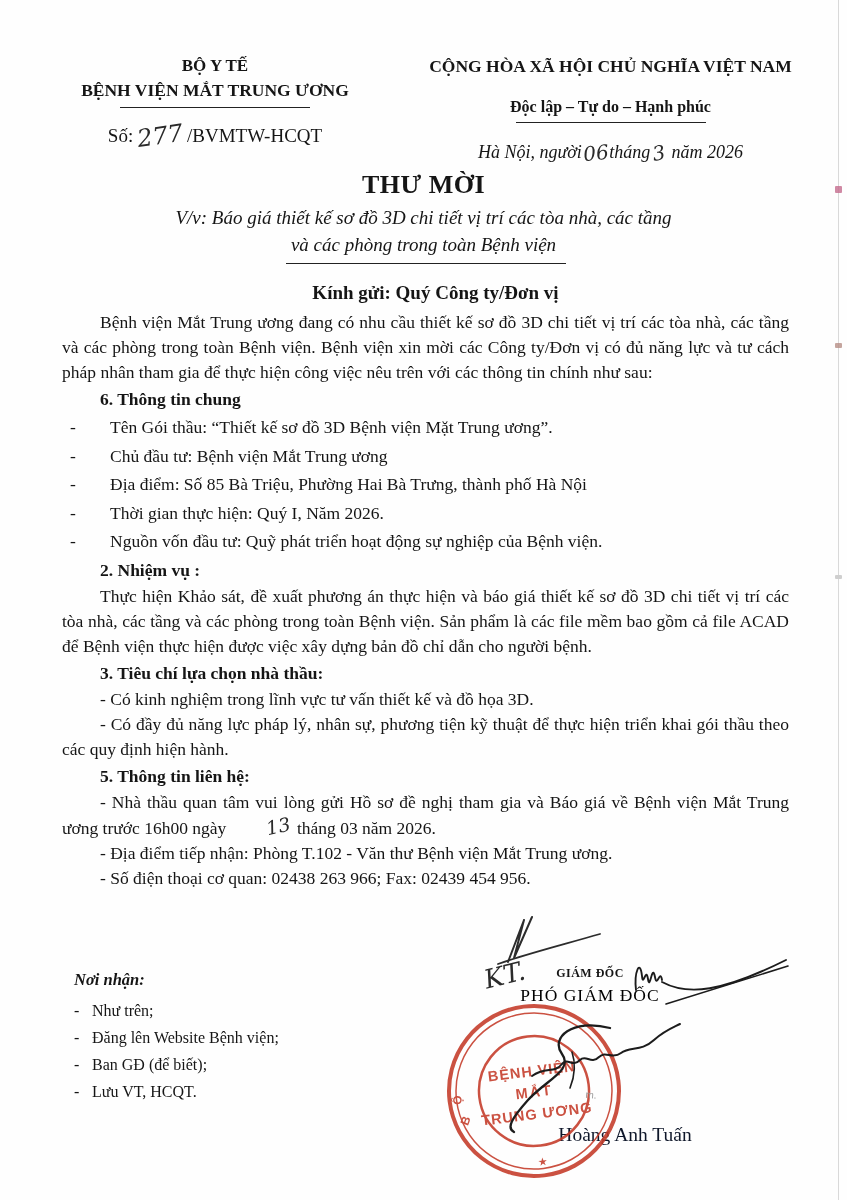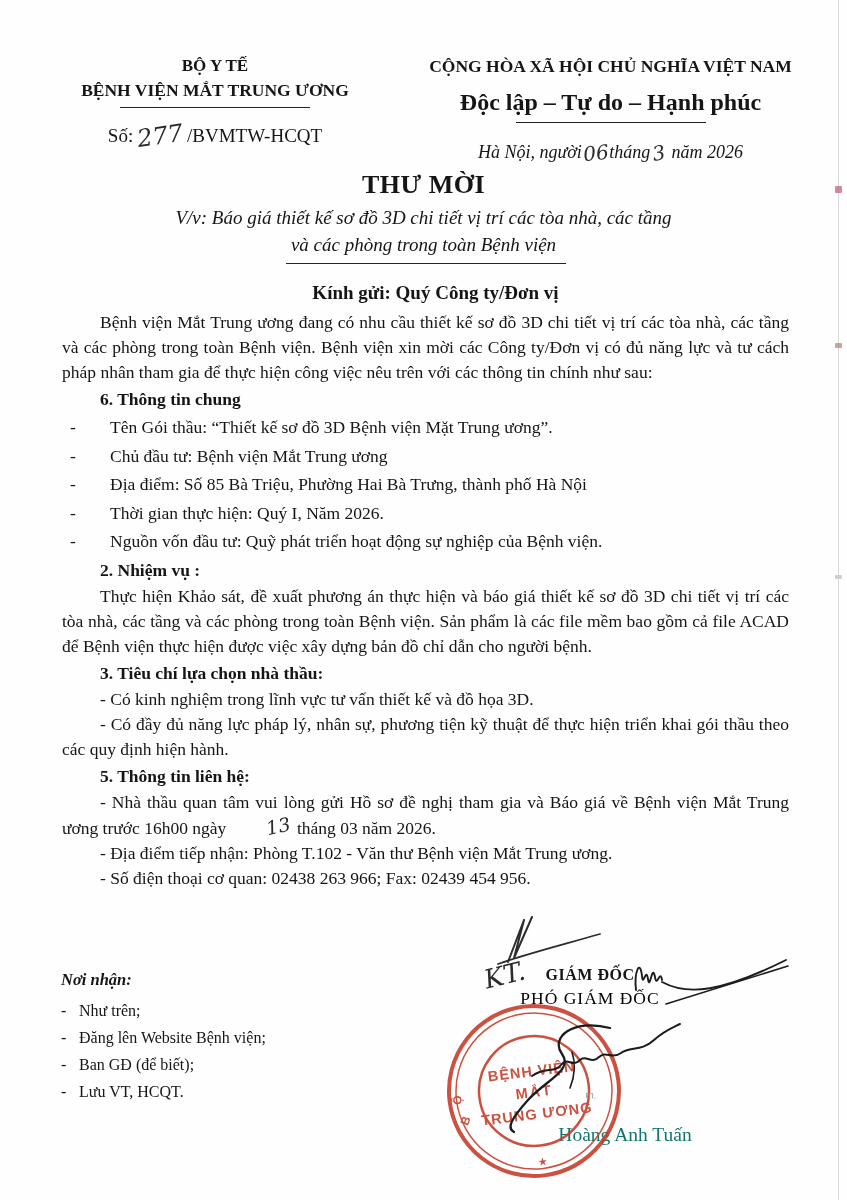--- a/index.html
+++ b/index.html
@@ -13,21 +13,21 @@
   .tick3{top:575px;height:4px;background:#cfcfcf;}
 
   
   .hdr-left{position:absolute;left:40px;top:56px;width:350px;text-align:center;}
   .hdr-left .l1{font-weight:bold;font-size:17px;}
   .hdr-left .l2{font-weight:bold;font-size:17.5px;margin-top:4px;}
   .hdr-rule{width:190px;border-bottom:1.6px solid #222;margin:6px auto 0;}
   .hdr-num{margin-top:12px;font-size:19px;text-align:center;}
   .hdr-right{position:absolute;left:408px;top:56px;width:405px;text-align:center;}
   .hdr-right .r1{font-weight:bold;font-size:17.5px;}
-  .hdr-right .r2{font-weight:bold;font-size:24px;margin-top:12px;}
+  .hdr-right .r2{font-weight:bold;font-size:16px;margin-top:21px;}
   .hdr-right .date{font-style:italic;font-size:18px;margin-top:16px;}
 
   .hand{display:inline-block;font-family:"DejaVu Serif",serif;font-style:italic;color:#2a2a2a;}
   .hand-no{font-size:24px;transform:rotate(-8deg) translateY(2px);margin:0 4px;}
   .hand-day{font-size:20px;transform:rotate(-6deg) translateY(2px);margin:0 1px;}
   .hand-mo{font-size:20px;transform:rotate(-10deg) translateY(2px);margin:0 2px;}
   .hand-d13{font-size:19px;transform:rotate(-12deg) translateY(3px);margin:0 2px;}
 
   
   .doc-title{position:absolute;top:170px;left:0;width:100%;text-align:center;
@@ -43,32 +43,32 @@
         line-height:25px;text-align:justify;}
   .body p{margin:0;}
   .ind{text-indent:38px;}
   .sec-h{font-weight:bold;margin:2px 0 1px 38px;}
   .blist{line-height:28.5px;margin:1px 0 1px 0;}
   .brow{display:flex;}
   .bdash{flex:0 0 40px;padding-left:8px;}
   .btxt{flex:1;}
 
   
-  .noinhan{position:absolute;left:61px;top:966px;font-size:16px;line-height:27px;}
+  .noinhan{position:absolute;left:74px;top:966px;font-size:16px;line-height:27px;}
   .noinhan .nh-h{font-weight:bold;font-style:italic;font-size:16.5px;margin-bottom:4px;}
   .nh-row{display:flex;}
   .nh-dash{flex:0 0 18px;}
 
   
   .sign{position:absolute;left:440px;top:966px;width:300px;text-align:center;height:210px;}
-  .sign-title{font-weight:bold;font-size:16px;letter-spacing:.5px;position:relative;z-index:1;}
+  .sign-title{font-weight:bold;font-size:12px;letter-spacing:.5px;position:relative;z-index:1;}
   .kt{position:absolute;left:44px;top:-6px;font-family:"DejaVu Serif",serif;font-style:italic;
       font-size:26px;transform:rotate(-14deg);color:#2b2b2b;z-index:4;}
   .sign-deputy{font-size:17.5px;letter-spacing:1px;color:#000000;margin-top:4px;position:relative;z-index:1;}
-  .sign-name{position:absolute;left:70px;top:158px;width:230px;font-size:19.5px;color:#0f766e;}
+  .sign-name{position:absolute;left:70px;top:158px;width:230px;font-size:19.5px;color:#0f172a;}
 
   .stamp{position:absolute;left:438px;top:1000px;z-index:2;}
   .sigsvg{position:absolute;left:460px;top:1012px;z-index:3;}
   .floursvg{position:absolute;left:626px;top:950px;z-index:3;}
   .paraphsvg{position:absolute;left:492px;top:912px;z-index:3;}
 </style>
 </head>
 <body>
 
 <div class="page">

